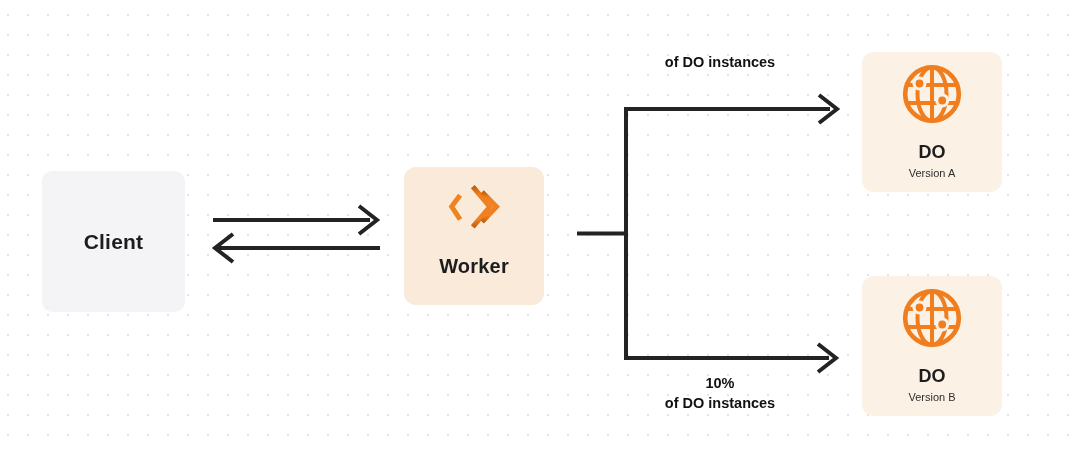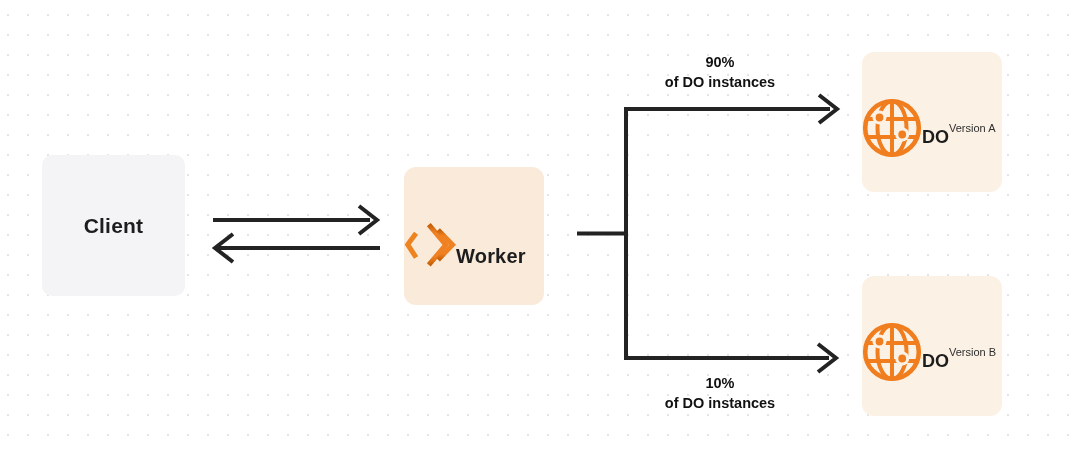--- a/index.html
+++ b/index.html
@@ -21,26 +21,26 @@
   }
   .connectors {
     position: absolute;
     inset: 0;
     pointer-events: none;
   }
   .node {
     position: absolute;
     border-radius: 10px;
     display: flex;
-    flex-direction: row;
+    flex-direction: column;
     align-items: center;
     box-sizing: border-box;
   }
   .client-box {
-    left: 42px; top: 155px;
+    left: 42px; top: 171px;
     width: 143px; height: 141px;
     background: #f4f4f6;
     justify-content: center;
   }
   .client-label {
     font-size: 21px;
     font-weight: 700;
     color: #1d1d1d;
     letter-spacing: 0.2px;
   }
@@ -136,21 +136,20 @@
         </linearGradient>
       </defs>
       <polyline points="13,13 4,25 13,39" stroke="#ee8321" stroke-width="5.4"></polyline>
       <polyline points="26.7,3.7 45,25.3 26.7,47" stroke="url(#wg)" stroke-width="5.4"></polyline>
       <polyline points="36.7,9.3 52.3,25.3 36.7,41.3" stroke="url(#wg)" stroke-width="5.4"></polyline>
     </svg>
     <div class="worker-label">Worker</div>
   </div>
 
   <div class="route-label top">
-    <div>90%</div>
     <div>of DO instances</div>
   </div>
 
   <div class="route-label bottom">
     <div>10%</div>
     <div>of DO instances</div>
   </div>
 
   <div class="node do-box version-a">
     <svg width="60" height="60" viewBox="0 0 60 60" fill="none">

